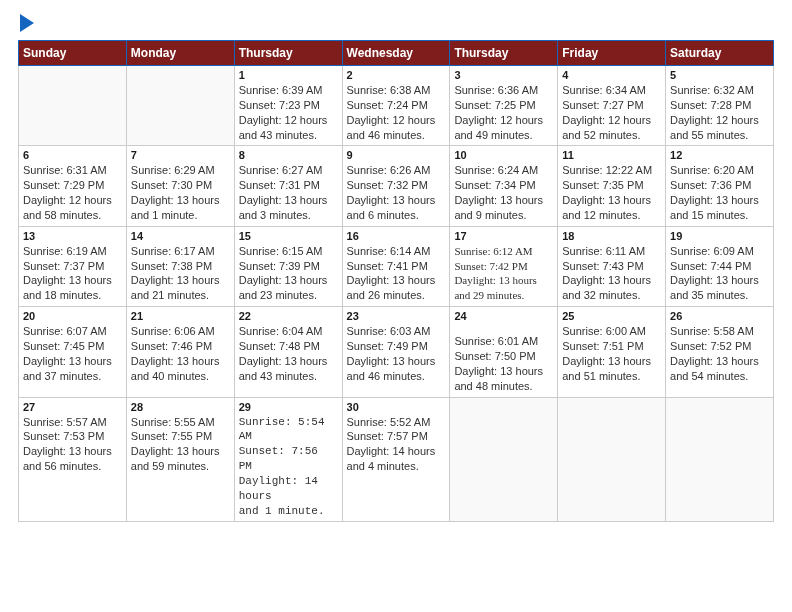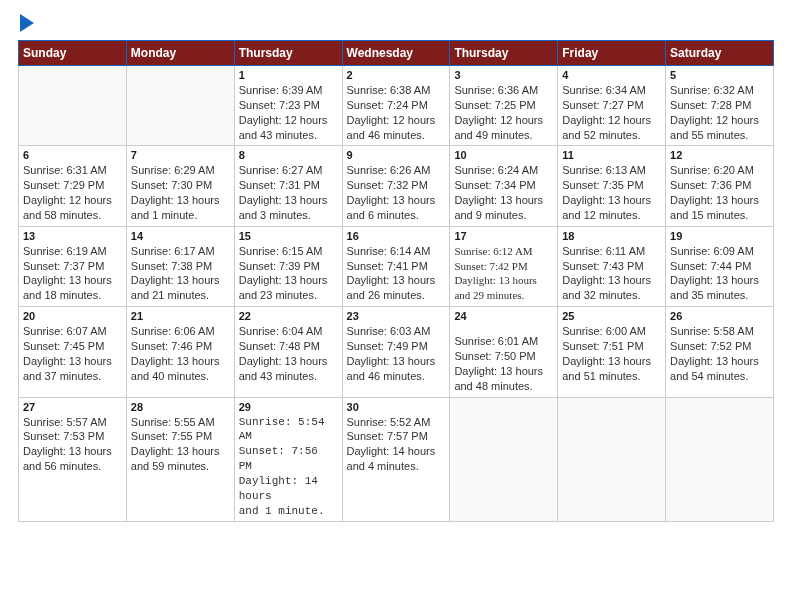--- a/index.html
+++ b/index.html
@@ -196,21 +196,21 @@
           </td>
           <td>
             <span class="day-num">10</span>
             <div class="cell-info" style="white-space: pre-line;">Sunrise: 6:24 AM
 Sunset: 7:34 PM
 Daylight: 13 hours
 and 9 minutes.</div>
           </td>
           <td>
             <span class="day-num">11</span>
-            <div class="cell-info" style="white-space: pre-line;">Sunrise: 6:13 AM
+            <div class="cell-info" style="white-space: pre-line;">Sunrise: 12:22 AM
 Sunset: 7:35 PM
 Daylight: 13 hours
 and 12 minutes.</div>
           </td>
           <td>
             <span class="day-num">12</span>
             <div class="cell-info" style="white-space: pre-line;">Sunrise: 6:20 AM
 Sunset: 7:36 PM
 Daylight: 13 hours
 and 15 minutes.</div>

